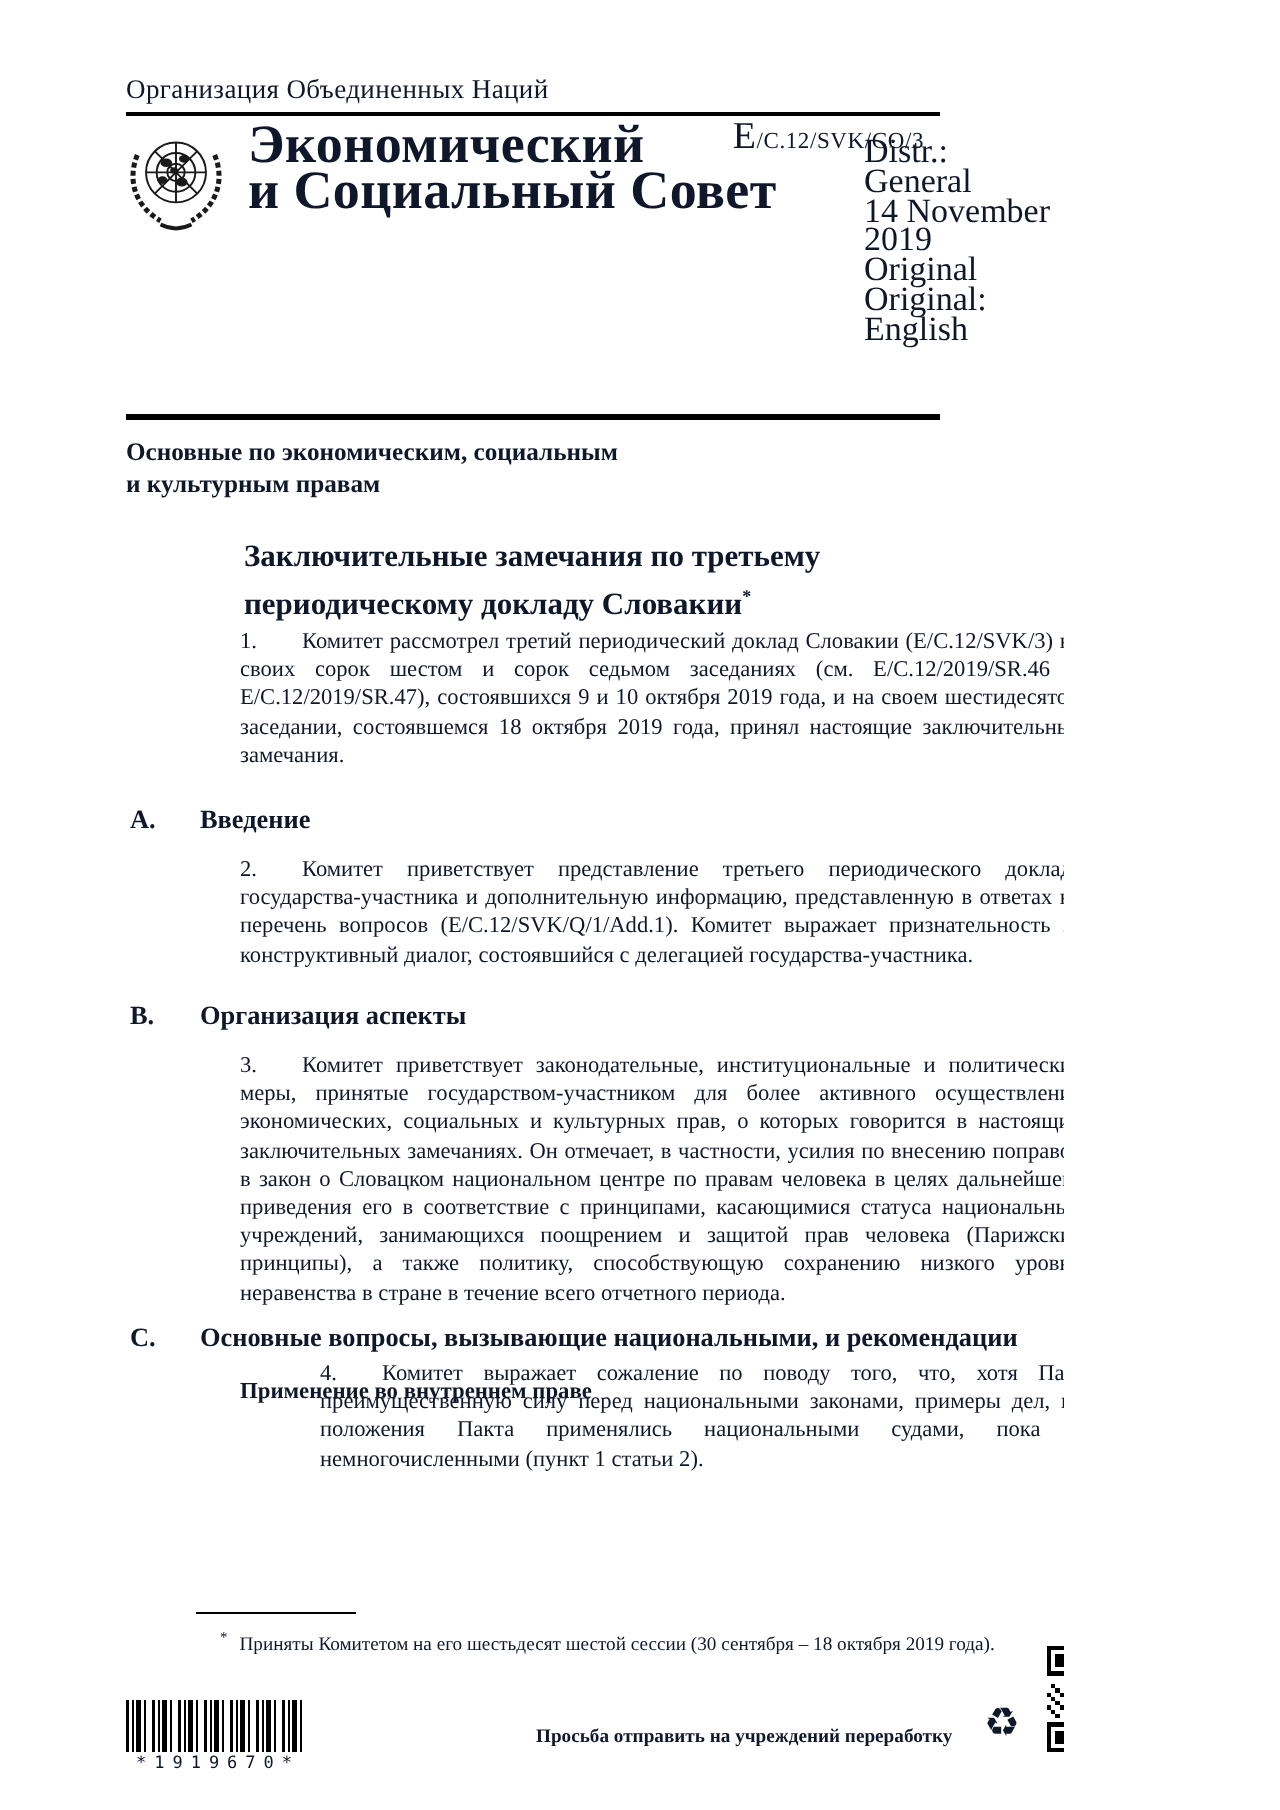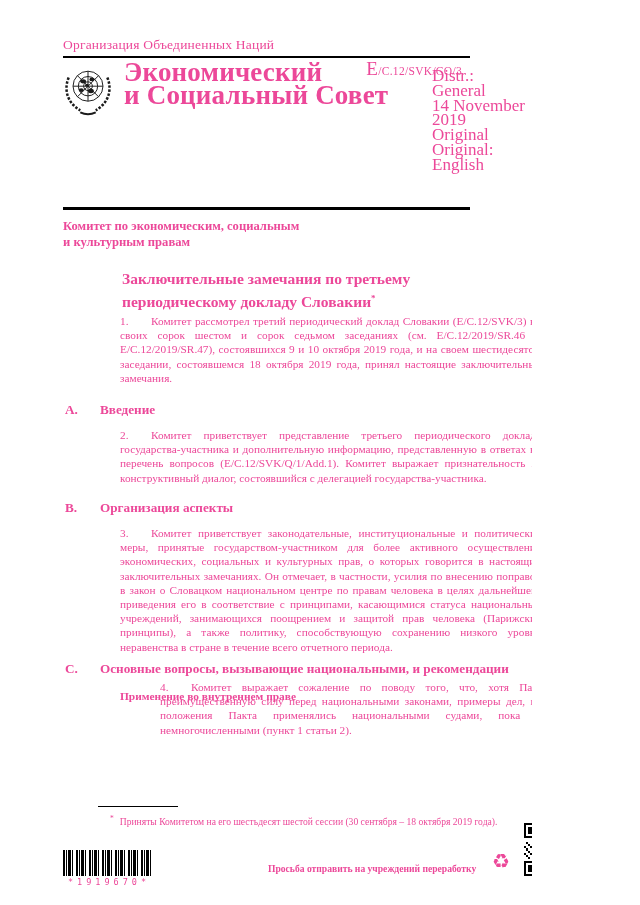--- a/index.html
+++ b/index.html
@@ -1,18 +1,18 @@
 <!DOCTYPE html>
 <html><head>
 <meta charset="utf-8">
 <style>
   html,body{margin:0;padding:0;background:#ffffff;}
   .page{
     position:relative;width:532px;height:905px;background:#ffffff;
-    font-family:"Liberation Serif",serif;color:#ec4899;overflow:hidden;
+    font-family:"Liberation Serif",serif;color:#0f172a;overflow:hidden;
   }
   .abs{position:absolute;}
   
   .org-name{left:63px;top:37px;font-size:13.5px;letter-spacing:.2px;}
   .doc-symbol{right:70px;top:30px;font-size:11.5px;letter-spacing:.3px;margin-top:28px;}
   .doc-symbol .sym-e{font-size:19px;}
   .rule-thin{left:63px;right:62px;top:56px;height:2px;background:#000;}
   .emblem{left:59px;top:63px;width:58px;height:58px;}
   .council-title{left:124px;top:61px;font-size:27px;font-weight:bold;line-height:23px;letter-spacing:.2px;}
   .distr{left:432px;top:69px;font-size:17px;line-height:14.8px;}
@@ -84,21 +84,21 @@
   <div class="abs distr">
     <div>Distr.: General</div>
     <div>14 November 2019</div>
     <div>Original</div>
     <div>Original: English</div>
   </div>
 
   <div class="abs rule-thick"></div>
 
   <div class="abs committee">
-    <div>Комитет по экономическим, социальным</div>
+    <div>Основные по экономическим, социальным</div>
     <div>и культурным правам</div>
   </div>
 
   <h1 class="abs doc-title"><span>Заключительные замечания по третьему периодическому докладу Словакии</span><sup>*</sup></h1>
 
   <p class="abs body-para" style="top:314px;"><span class="pnum">1.</span><span>Комитет рассмотрел третий периодический доклад Словакии (E/C.12/SVK/3) на своих сорок шестом и сорок седьмом заседаниях (см. E/C.12/2019/SR.46 и E/C.12/2019/SR.47), состоявшихся 9 и 10 октября 2019 года, и на своем шестидесятом заседании, состоявшемся 18 октября 2019 года, принял настоящие заключительные замечания.</span></p>
 
   <div class="abs sec" style="top:402px;"><span class="letter">A.</span><span>Введение</span></div>
   <p class="abs body-para" style="top:428px;"><span class="pnum">2.</span><span>Комитет приветствует представление третьего периодического доклада государства-участника и дополнительную информацию, представленную в ответах на перечень вопросов (E/C.12/SVK/Q/1/Add.1). Комитет выражает признательность за конструктивный диалог, состоявшийся с делегацией государства-участника.</span></p>
 

